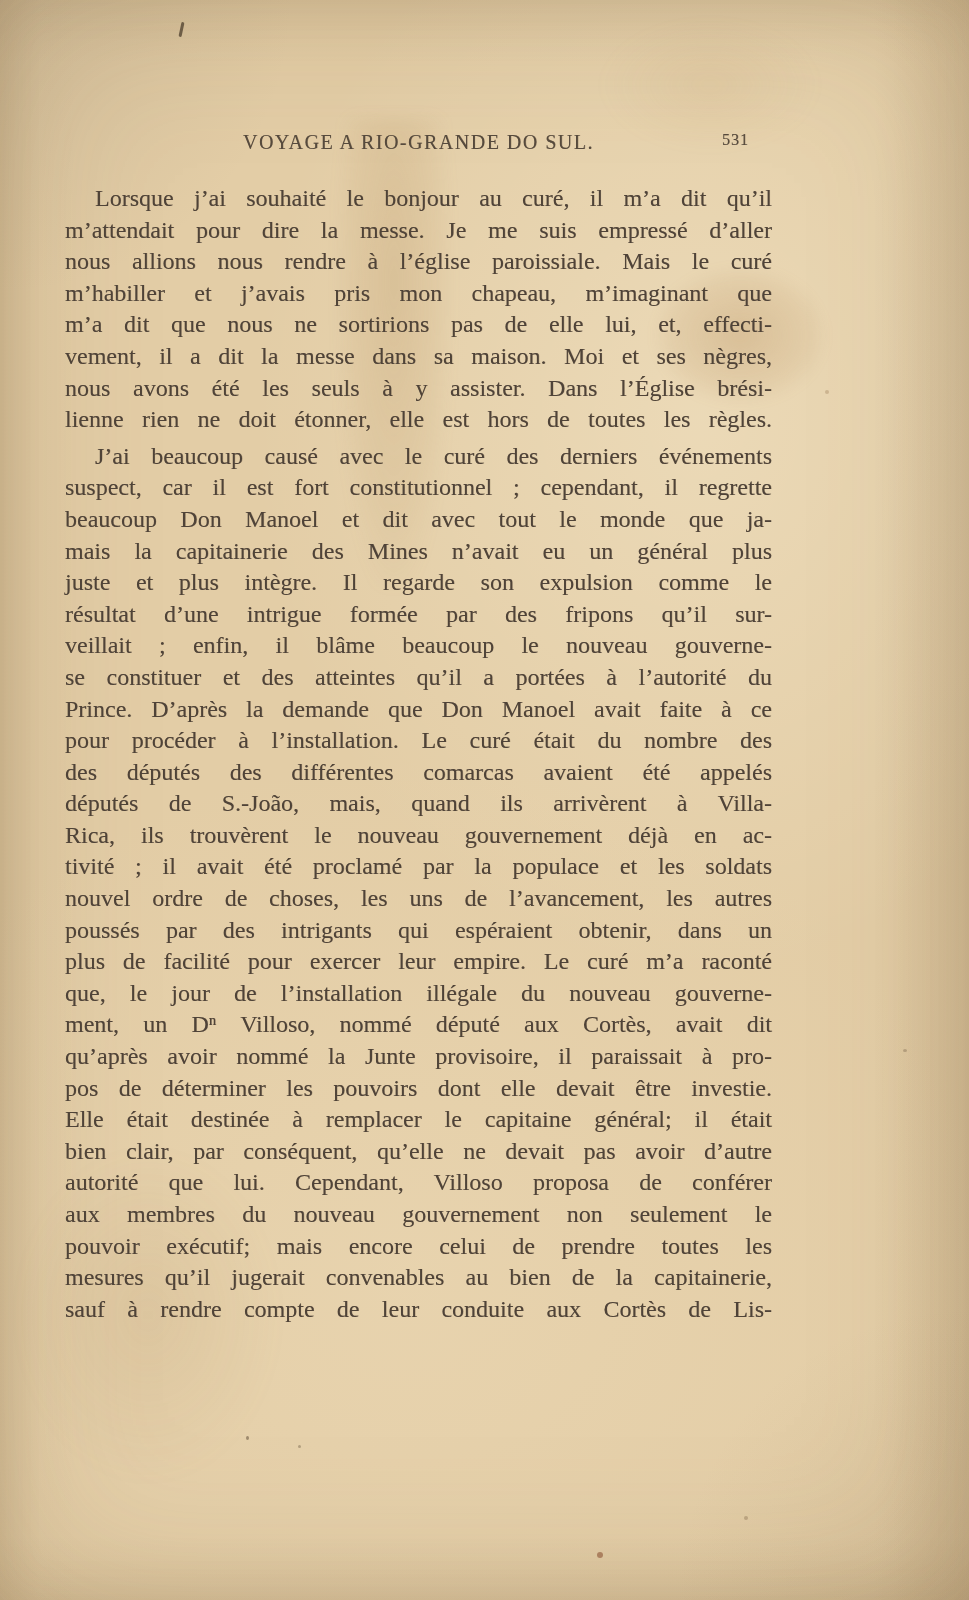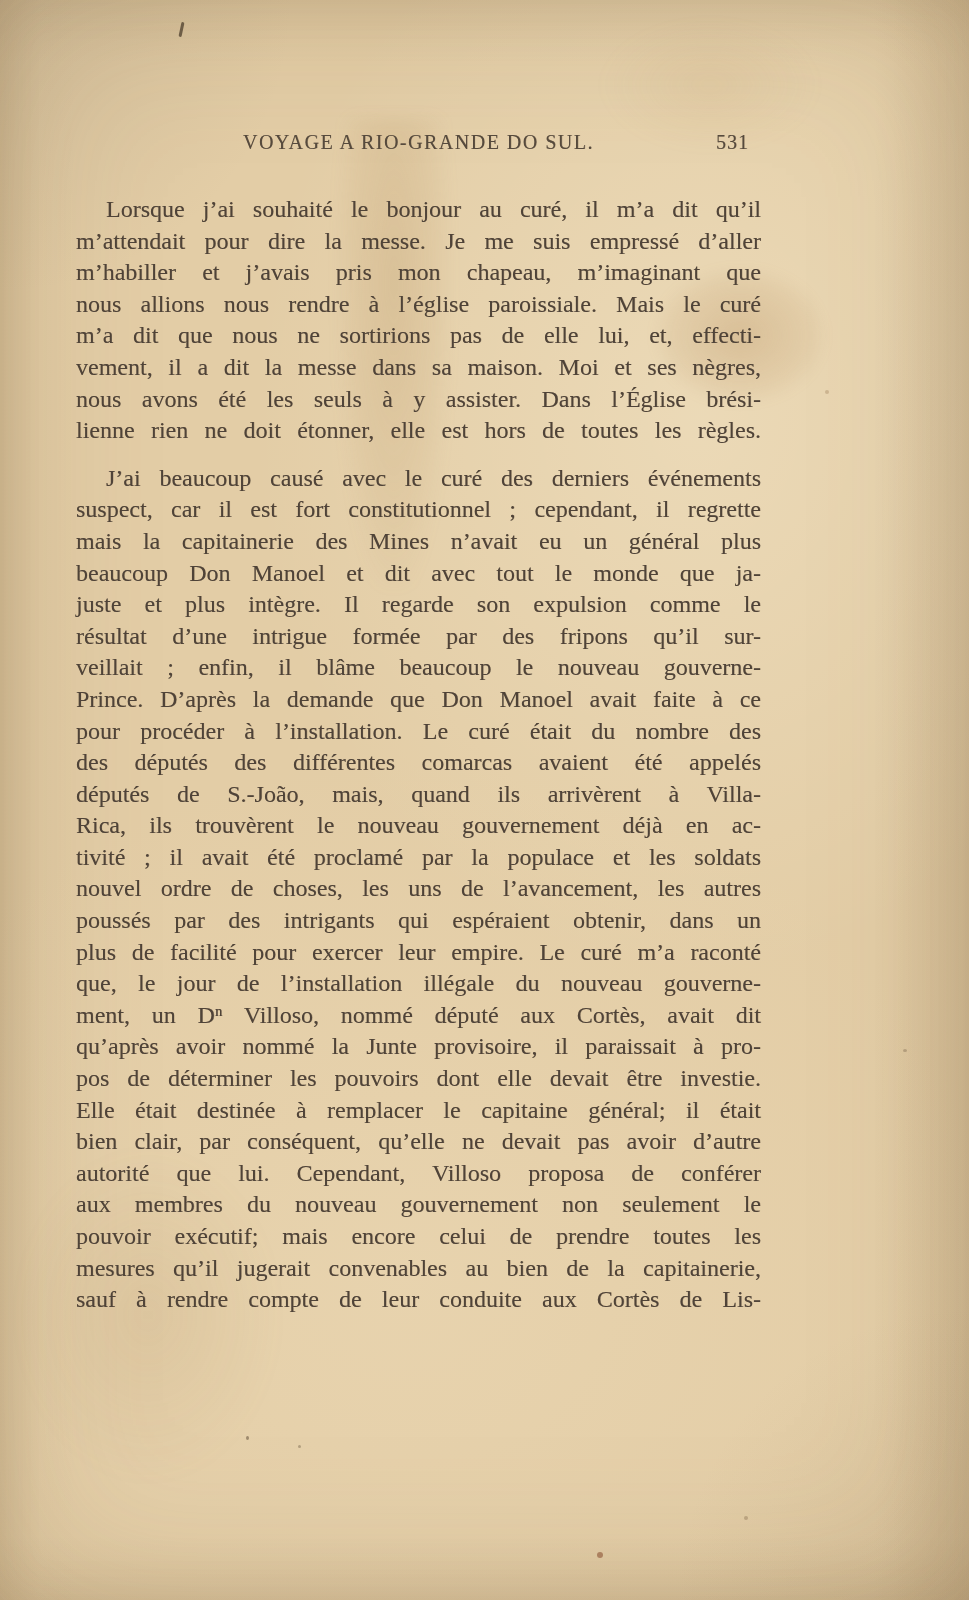--- a/index.html
+++ b/index.html
@@ -33,35 +33,35 @@
   .header-title{
     text-align:center;
     font-size:20px;
     letter-spacing:1.5px;
     color:var(--header-ink);
     text-shadow:0.4px 0.4px 0.6px rgba(90,74,55,0.45);
   }
   .page-number{
     position:absolute;
     right:28px;top:0;
-    font-size:20px;
+    font-size:16px;
     letter-spacing:1px;
     color:var(--header-ink);
     text-shadow:0.4px 0.4px 0.6px rgba(90,74,55,0.45);
   }
   
   .page-body{
     position:absolute;
     left:60px;top:178px;width:717px;
     color:var(--ink);
     font-size:24px;
     line-height:31.6px;
     text-shadow:0.35px 0.35px 0.45px rgba(92,76,58,0.40);
   }
-  .para{margin:16px;}
+  .para{margin:5px;}
   .line{
     text-align:justify;
     text-align-last:justify;
     white-space:normal;
     word-spacing:0.5px;
   }
   .line.indent{ padding-left:30px; }
   
   .stain{position:absolute;pointer-events:none;}
   .stain-v{
@@ -121,35 +121,36 @@
 
   <div class="header-row">
     <div class="header-title">VOYAGE A RIO-GRANDE DO SUL.</div>
     <div class="page-number">531</div>
   </div>
 
   <div class="page-body">
       <div class="para">
         <div class="line indent">Lorsque j’ai souhaité le bonjour au curé, il m’a dit qu’il</div>
         <div class="line">m’attendait pour dire la messe. Je me suis empressé d’aller</div>
+        <div class="line">nous allions nous rendre à l’église paroissiale. Mais le curé</div>
         <div class="line">m’habiller et j’avais pris mon chapeau, m’imaginant que</div>
-        <div class="line">nous allions nous rendre à l’église paroissiale. Mais le curé</div>
         <div class="line">m’a dit que nous ne sortirions pas de elle lui, et, effecti-</div>
         <div class="line">vement, il a dit la messe dans sa maison. Moi et ses nègres,</div>
         <div class="line">nous avons été les seuls à y assister. Dans l’Église brési-</div>
         <div class="line">lienne rien ne doit étonner, elle est hors de toutes les règles.</div>
       </div>
       <div class="para">
         <div class="line indent">J’ai beaucoup causé avec le curé des derniers événements</div>
         <div class="line">suspect, car il est fort constitutionnel ; cependant, il regrette</div>
+        <div class="line">beaucoup Don Manoel et dit avec tout le monde que ja-</div>
         <div class="line">mais la capitainerie des Mines n’avait eu un général plus</div>
-        <div class="line">beaucoup Don Manoel et dit avec tout le monde que ja-</div>
         <div class="line">juste et plus intègre. Il regarde son expulsion comme le</div>
         <div class="line">résultat d’une intrigue formée par des fripons qu’il sur-</div>
         <div class="line">veillait ; enfin, il blâme beaucoup le nouveau gouverne-</div>
+        <div class="line">se constituer et des atteintes qu’il a portées à l’autorité du</div>
         <div class="line">Prince. D’après la demande que Don Manoel avait faite à ce</div>
         <div class="line">pour procéder à l’installation. Le curé était du nombre des</div>
         <div class="line">des députés des différentes comarcas avaient été appelés</div>
         <div class="line">députés de S.-João, mais, quand ils arrivèrent à Villa-</div>
         <div class="line">Rica, ils trouvèrent le nouveau gouvernement déjà en ac-</div>
         <div class="line">tivité ; il avait été proclamé par la populace et les soldats</div>
         <div class="line">nouvel ordre de choses, les uns de l’avancement, les autres</div>
         <div class="line">poussés par des intrigants qui espéraient obtenir, dans un</div>
         <div class="line">plus de facilité pour exercer leur empire. Le curé m’a raconté</div>
         <div class="line">que, le jour de l’installation illégale du nouveau gouverne-</div>

